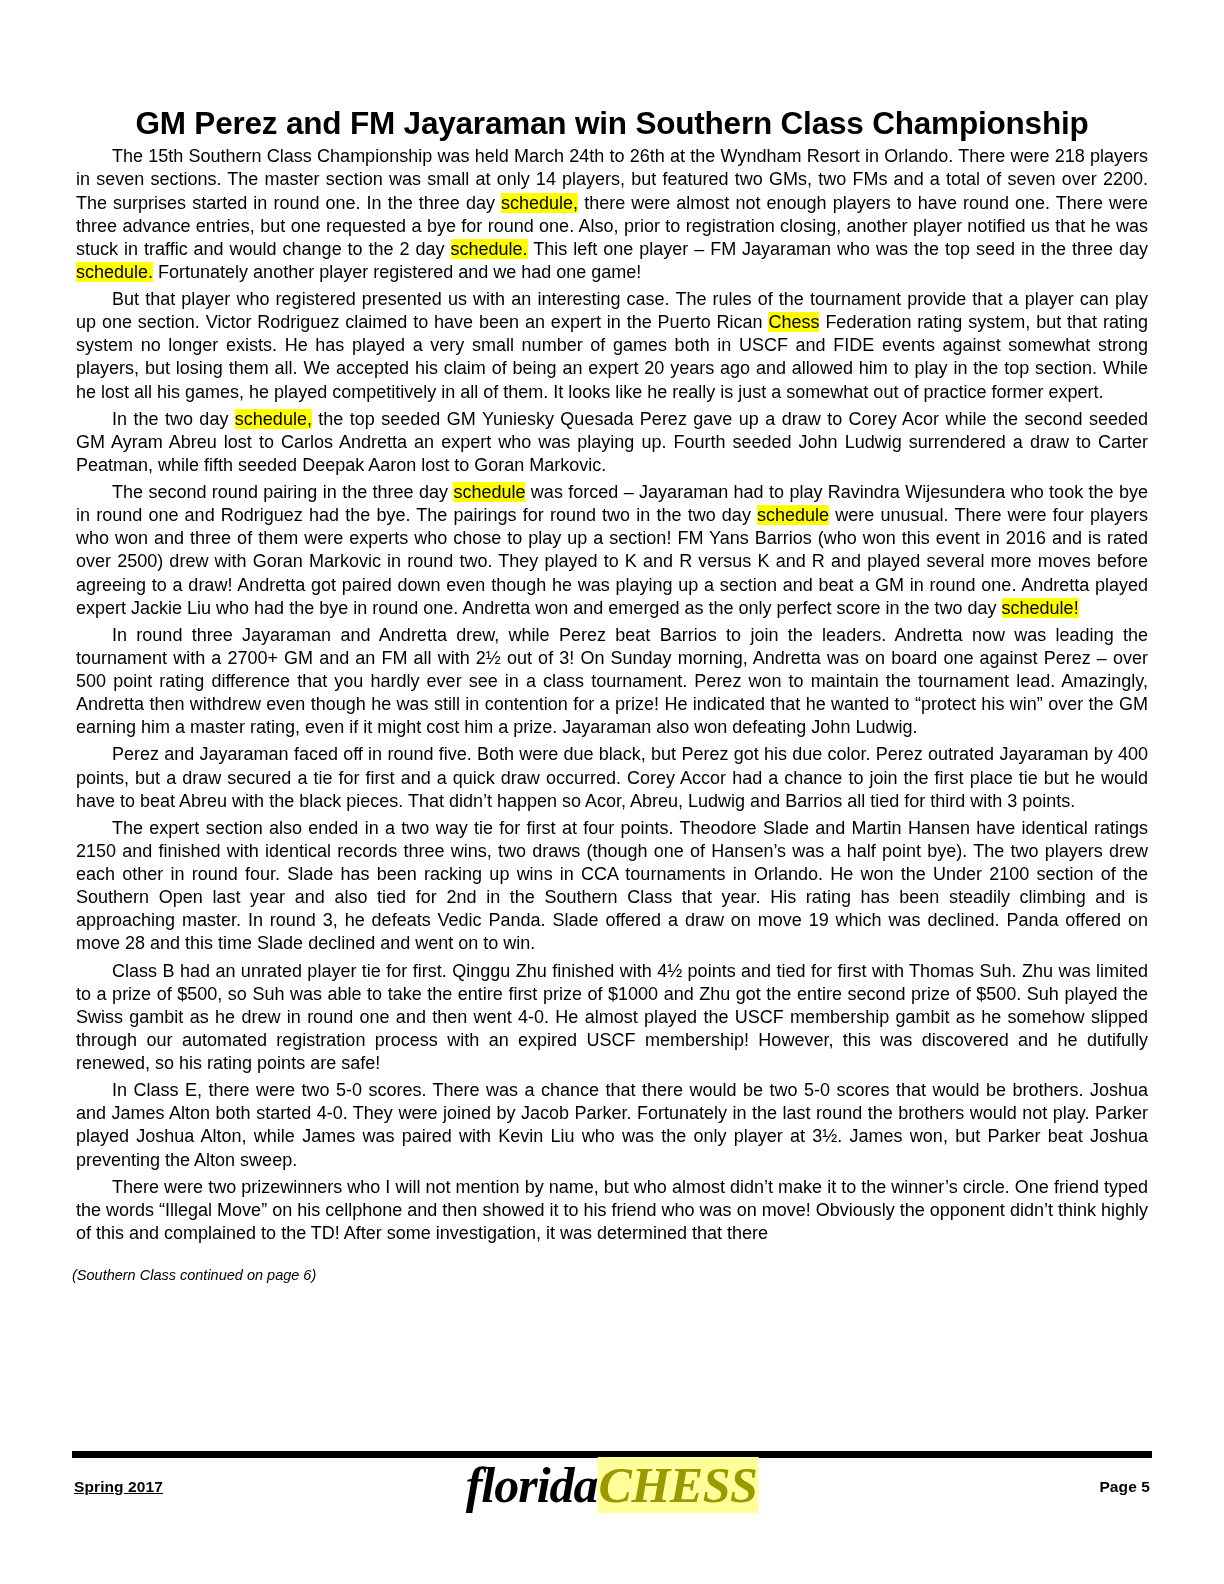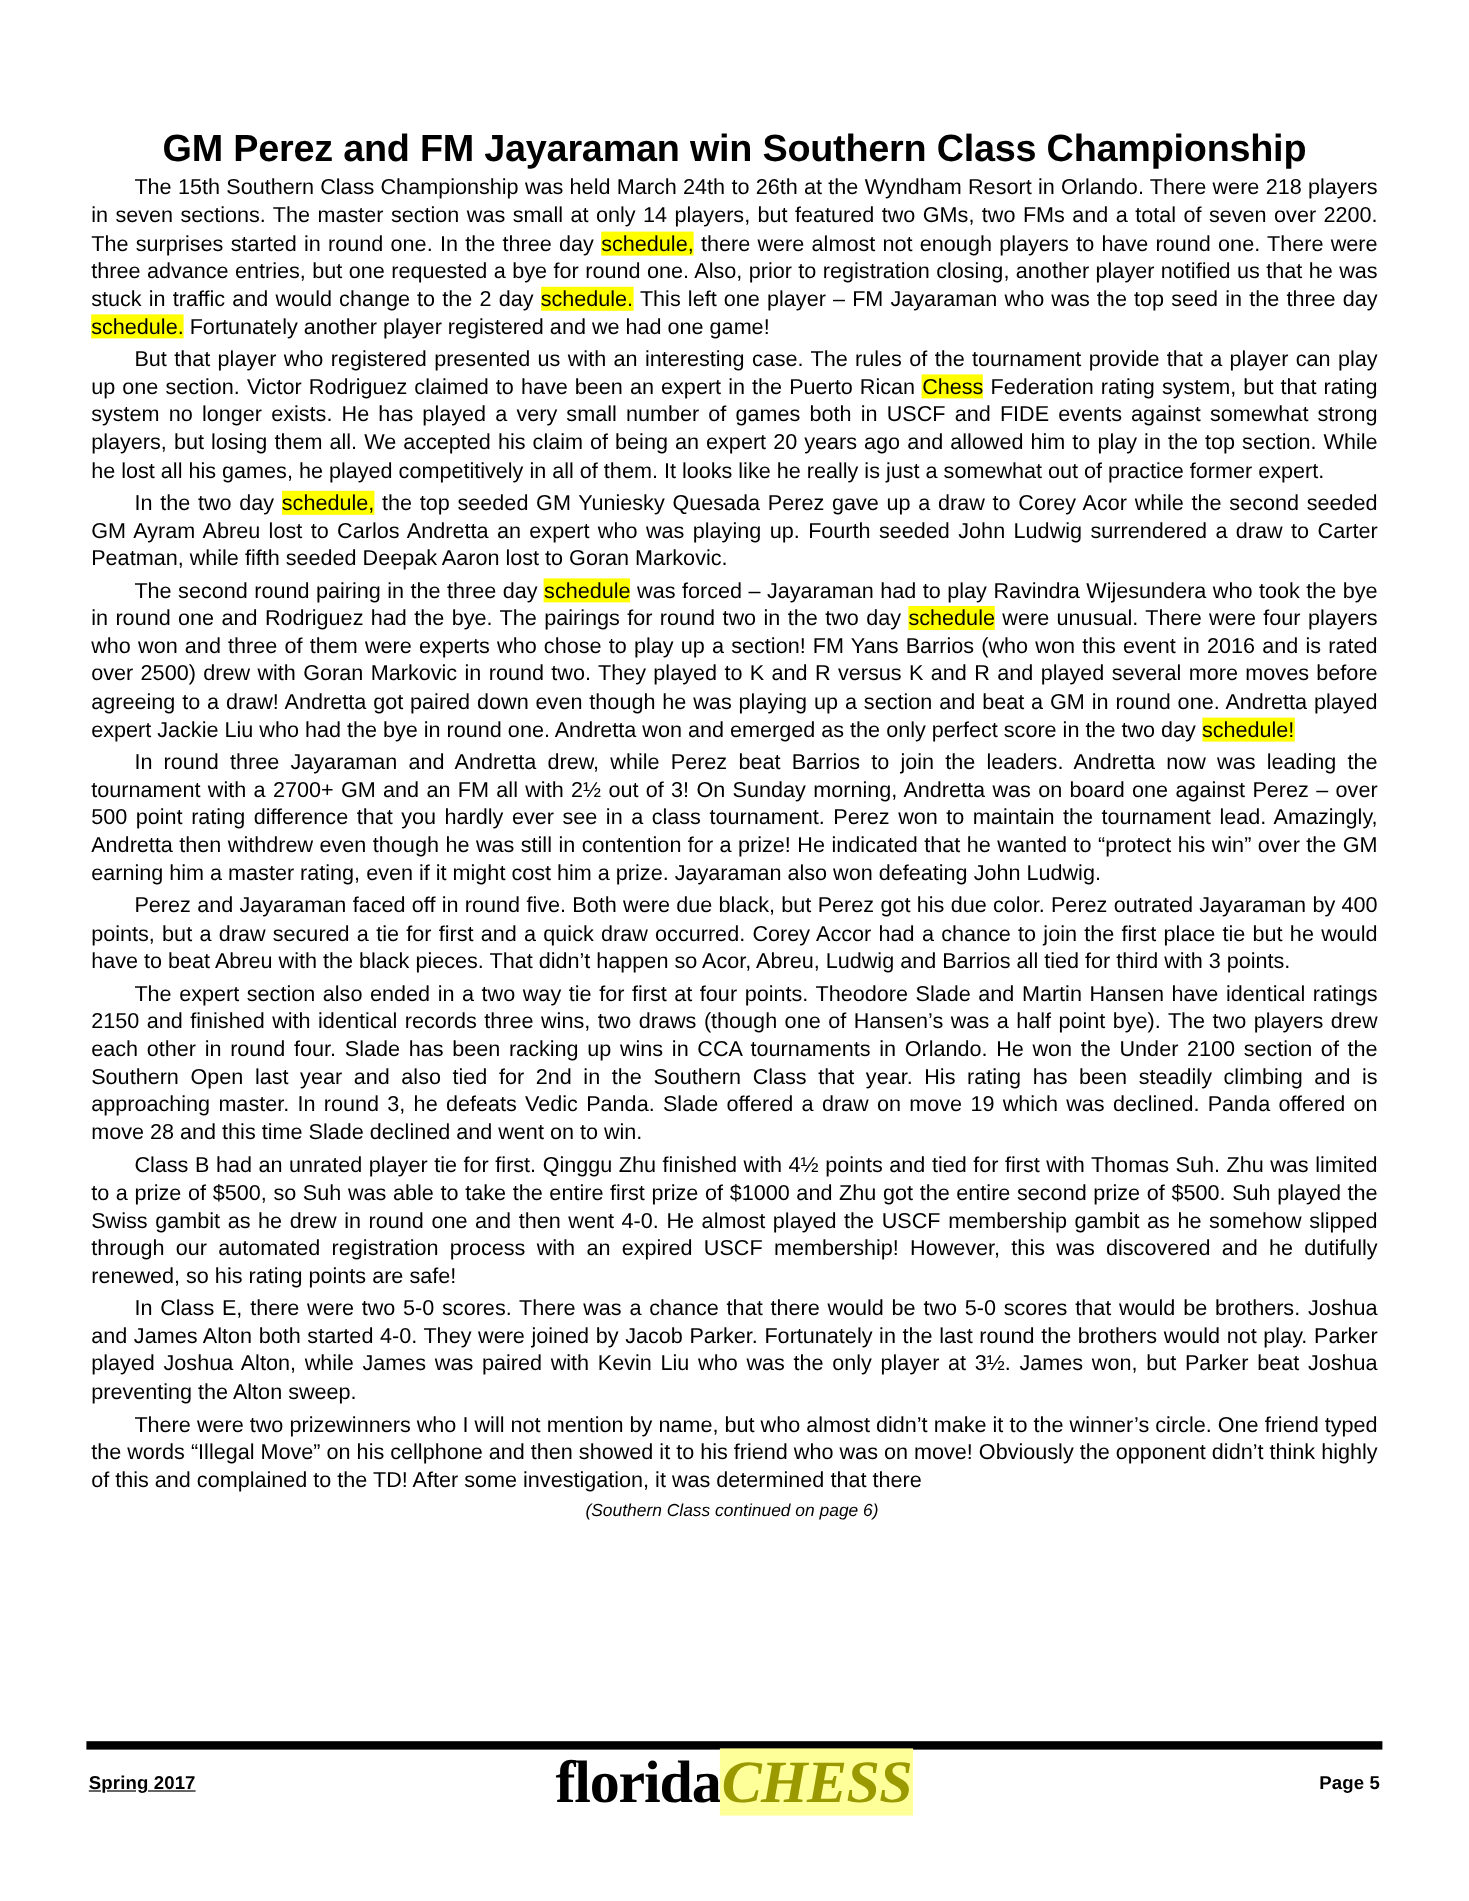--- a/index.html
+++ b/index.html
@@ -63,22 +63,22 @@
 
   mark.hl {
     background: #ffff00;
     color: #000000;
     padding: 0;
   }
 
   .continued {
     font-size: 14.5px;
     font-style: italic;
-    text-align: center;
-    margin: 6px 0 0 0;
+    text-align: left;
+    margin: 22px 0 0 0;
     padding-right: 4px;
   }
 
   
   .footer {
     position: absolute;
     left: 72px;
     top: 1451px;
     width: 1080px;
   }
@@ -113,20 +113,21 @@
   .logo {
     position: absolute;
     left: 50%;
     top: -4px;
     transform: translateX(-50%);
     white-space: nowrap;
     line-height: 1;
   }
   .logo-florida {
     font-family: "Liberation Serif", serif;
+    font-style: italic;
     font-weight: bold;
     font-size: 50px;
     color: #000000;
     letter-spacing: -1px;
   }
   .logo-chess {
     font-family: "Liberation Serif", serif;
     font-style: italic;
     font-weight: bold;
     font-size: 50px;

